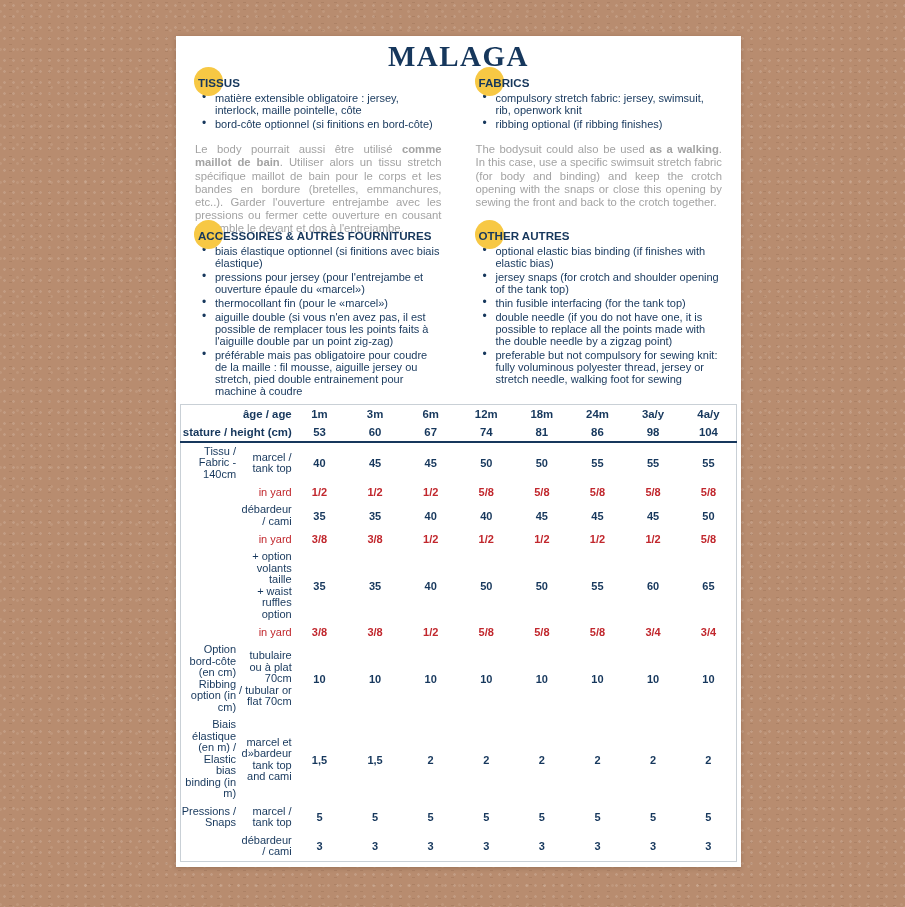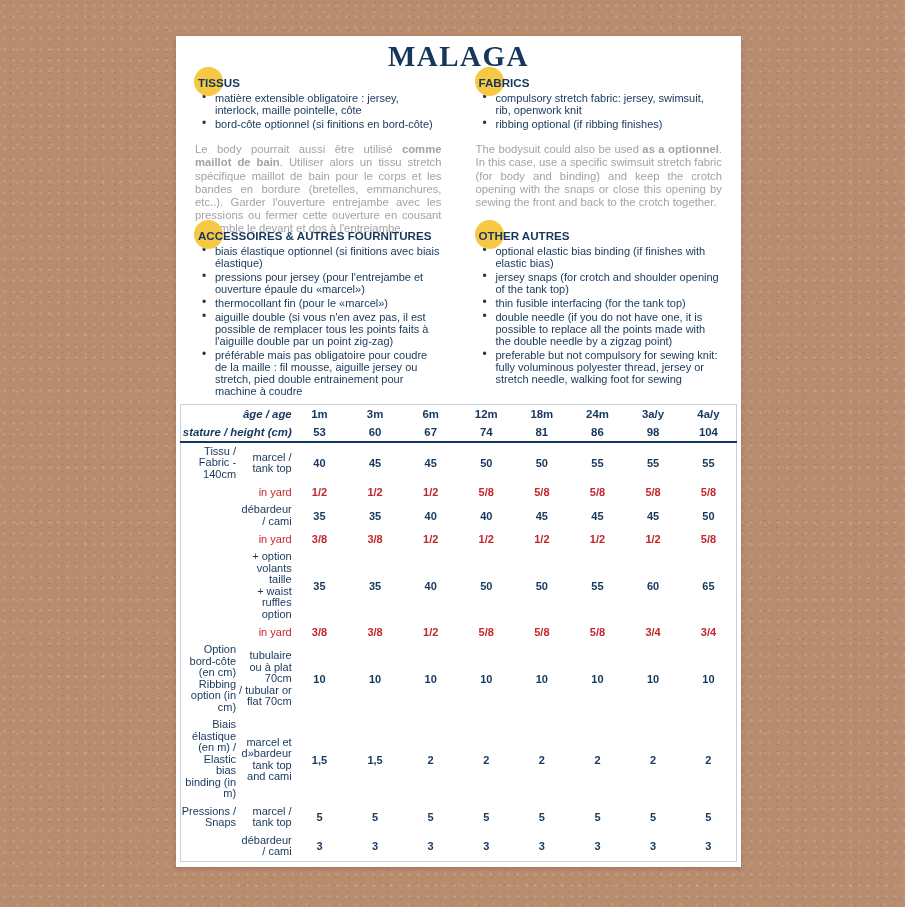--- a/index.html
+++ b/index.html
@@ -41,21 +41,21 @@
     margin-top:13px;color:#a3a3a3;font-size:11.3px;line-height:13.2px;text-align:justify;
   }
   .note b{font-weight:700;}
   table.sizes{
     border-collapse:collapse;table-layout:fixed;
     width:557px;margin:5px -15px 0;
     border:1.5px solid #c9d0d6;
     color:#16375c;font-size:11px;
   }
   table.sizes td{padding:3px 0;vertical-align:middle;}
-  td.hl{text-align:right;padding-right:108px;font-weight:700;font-size:11.4px;font-style:italic;}
+  td.hl{text-align:right;padding-right:108px;font-weight:700;font-size:11.4px;}
   td.hv{text-align:center;font-weight:700;font-size:11.4px;}
   tr.hdr2 td{border-bottom:2px solid #16375c;}
   td.ca{width:130px;text-align:right;padding-right:2px;line-height:11.5px;}
   td.cb{width:120px;text-align:right;padding-right:2px;line-height:11.5px;}
   td.v{width:38px;text-align:center;font-weight:700;}
   tr.red td{color:#c1272d;margin-top:12px;}
   tr.red td.cb{font-weight:400;}
   .botcols{display:grid;grid-template-columns:1fr 1fr;column-gap:18px;color:#16375c;}
 </style>
 </head>
@@ -82,21 +82,21 @@
 
       <div class="block1">
         <div class="h">
           <span class="circ"></span>
           <span>FABRICS</span>
         </div>
         <ul class="blist">
           <li>compulsory stretch fabric: jersey, swimsuit, rib, openwork knit</li>
           <li>ribbing optional (if ribbing finishes)</li>
         </ul>
-        <p class="note"><span>The bodysuit could also be used </span><b>as a optionnel</b><span>. In this case, use a specific swimsuit stretch fabric (for body and binding) and keep the crotch opening with the snaps or close this opening by sewing the front and back to the crotch together.</span></p>
+        <p class="note"><span>The bodysuit could also be used </span><b>as a walking</b><span>. In this case, use a specific swimsuit stretch fabric (for body and binding) and keep the crotch opening with the snaps or close this opening by sewing the front and back to the crotch together.</span></p>
       </div>
 
       <div>
         <div class="h">
           <span class="circ"></span>
           <span>ACCESSOIRES &amp; AUTRES FOURNITURES</span>
         </div>
         <ul class="blist">
           <li>biais élastique optionnel (si finitions avec biais élastique)</li>
           <li>pressions pour jersey (pour l'entrejambe et ouverture épaule du «marcel»)</li>

